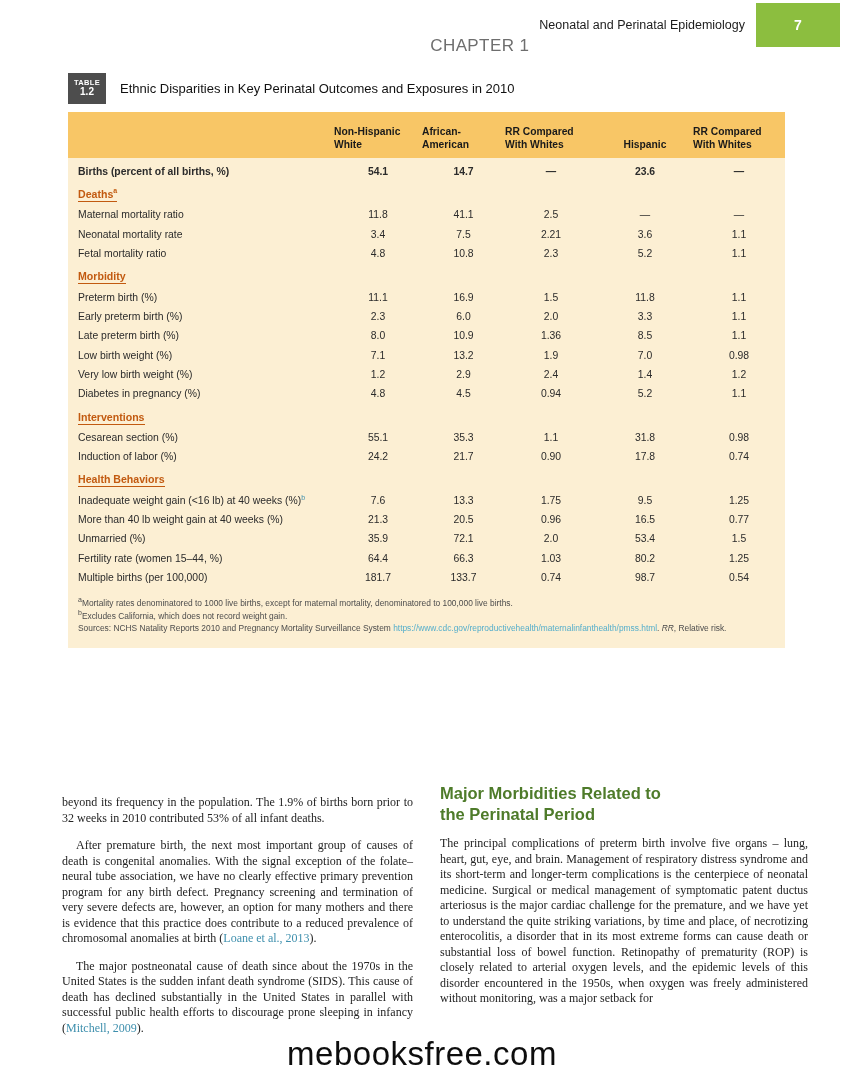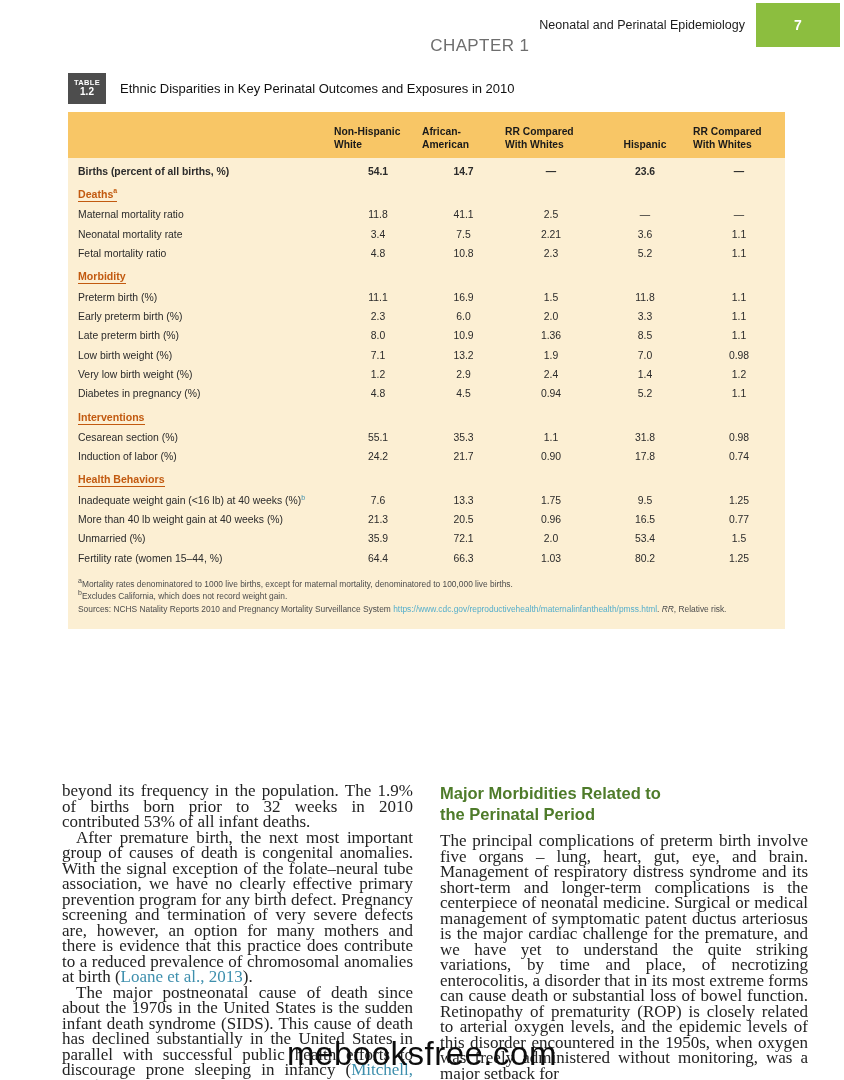--- a/index.html
+++ b/index.html
@@ -73,21 +73,21 @@
   .footnote em{font-style:italic;}
   
   .columns{
     position:absolute;top:783px;left:62px;width:746px;
     display:flex;gap:27px;
     font-family:"Liberation Serif", serif;
   }
   .col-left{width:351px;}
   .col-right{width:368px;}
   .body-para{
-    font-size:17px;line-height:15.5px;text-align:justify;color:#232323;
+    font-size:12px;line-height:15.5px;text-align:justify;color:#232323;margin-top:12px;
   }
   .body-para.indent{text-indent:14px;}
   .t-cite{color:var(--cite-teal);cursor:pointer;}
   .t-link{color:var(--link-blue);cursor:pointer;text-align:right;}
   .section-title{
     font-family:"Liberation Sans", sans-serif;
     font-size:16.5px;line-height:20.5px;font-weight:bold;
     color:var(--green-heading);margin-bottom:9px;
   }
   
@@ -272,20 +272,28 @@
             <td class="val-cell">1.5</td>
           </tr>
           <tr class="data-row">
             <td class="label-cell">Fertility rate (women 15–44, %)</td>
             <td class="val-cell">64.4</td>
             <td class="val-cell">66.3</td>
             <td class="val-cell">1.03</td>
             <td class="val-cell">80.2</td>
             <td class="val-cell">1.25</td>
           </tr>
+          <tr class="data-row">
+            <td class="label-cell">Multiple births (per 100,000)</td>
+            <td class="val-cell">181.7</td>
+            <td class="val-cell">133.7</td>
+            <td class="val-cell">0.74</td>
+            <td class="val-cell">98.7</td>
+            <td class="val-cell">0.54</td>
+          </tr>
         </tbody>
     </table>
     <div class="table-footnotes">
         <div class="footnote"><sup>a</sup><span>Mortality rates denominatored to 1000 live births, except for maternal mortality, denominatored to 100,000 live births.</span></div>
         <div class="footnote"><sup>b</sup><span>Excludes California, which does not record weight gain.</span></div>
         <div class="footnote"><span>Sources: NCHS Natality Reports 2010 and Pregnancy Mortality Surveillance System </span><span class="t-link">https://www.cdc.gov/reproductivehealth/maternalinfanthealth/pmss.html</span><span>. </span><em>RR</em><span>, Relative risk.</span></div>
       </div>
   </div>
 </div>
 

